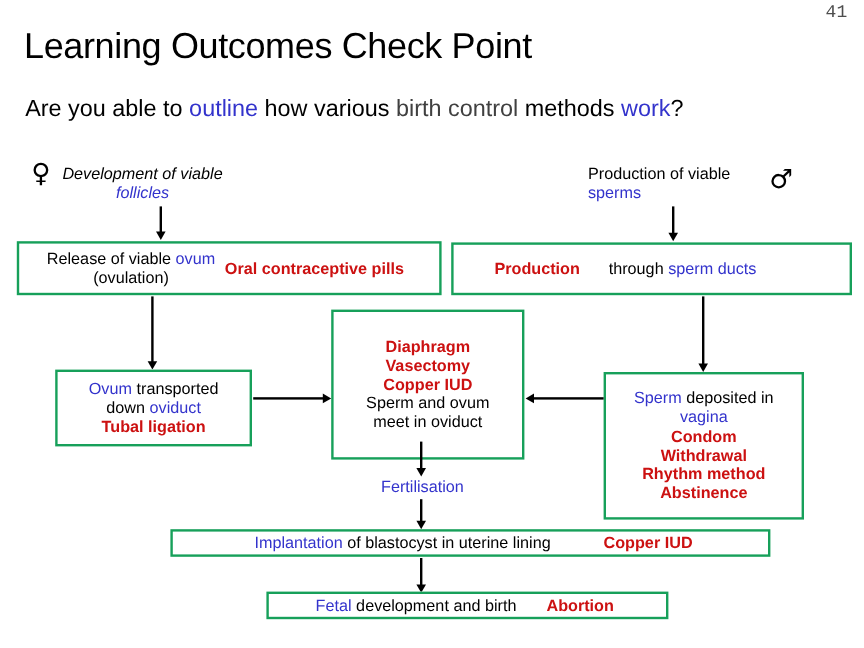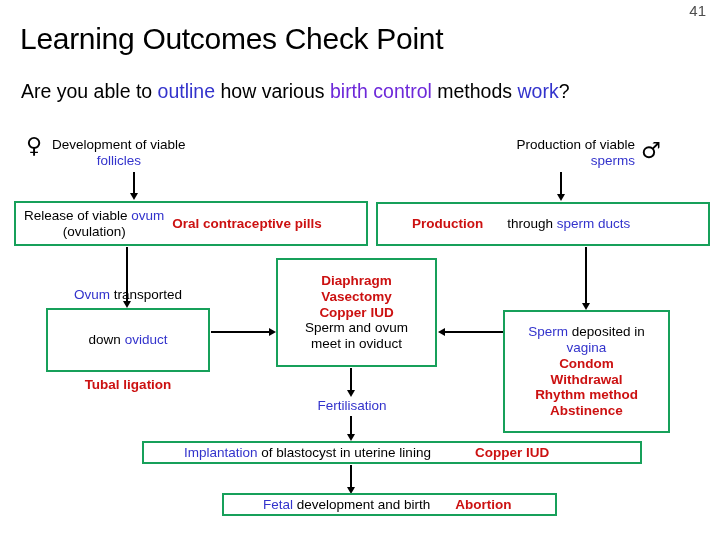--- a/index.html
+++ b/index.html
@@ -16,42 +16,42 @@
     overflow: hidden;
   }
 
   
   #page-number {
     position: absolute;
     top: 2px;
     right: 14px;
     font-size: 15px;
     color: #4d4d4d;
-    font-family: Liberation Sans, sans-serif;
+    font-family: Liberation Mono, monospace;
   }
   #title {
     position: absolute;
     left: 20px;
     top: 22px;
     font-size: 30px;
     font-weight: normal;
     color: #000000;
     letter-spacing: -0.3px;
     white-space: nowrap;
   }
   #subtitle {
     position: absolute;
     left: 21px;
     top: 80px;
     font-size: 19.5px;
     color: #000000;
     white-space: nowrap;
   }
   .t-blue { color: #3333cc; }
-  .t-red  { color: #6d28d9; margin-top: 46px; }
+  .t-red  { color: #404040; margin-top: 46px; }
   .t-red-b { color: #cc1111; font-weight: bold; }
 
   
   .box {
     position: absolute;
     box-sizing: border-box;
     border: 2px solid #17a05a;
     background: #ffffff;
     color: #000000;
     font-size: 13.5px;
@@ -132,43 +132,43 @@
 
   <div id="page-number">41</div>
 
   <div id="title">Learning Outcomes Check Point</div>
 
   <div id="subtitle">
     <span>Are you able to </span><span class="t-blue">outline</span><span> how various </span><span class="t-red">birth control</span><span> methods </span><span class="t-blue">work</span><span>?</span>
   </div>
 
   <div class="sym" style="left:26px; top:135px;">♀</div>
-  <div class="caption" style="left:52px; top:137px; text-align:left;">
+  <div class="caption" style="left:52px; top:137px; text-align:left;font-style:italic;">
     <div>Development  of viable</div>
     <div class="t-blue" style="text-align:center;">follicles</div>
   </div>
 
   <div class="arrow-v" style="left:133px; top:172px; height:28px;">
     <div class="shaft" style="height:22px;"></div>
     <div class="head" style="top:21px;"></div>
   </div>
 
-  <div class="caption" style="left:490px; top:137px; text-align:right; width:145px;">
+  <div class="caption" style="left:490px; top:137px; text-align:left; width:145px;">
     <div>Production of viable</div>
     <div class="t-blue">sperms</div>
   </div>
   <div class="sym" style="left:641px; top:140px;">♂</div>
 
   <div class="arrow-v" style="left:560px; top:172px; height:29px;">
     <div class="shaft" style="height:23px;"></div>
     <div class="head" style="top:22px;"></div>
   </div>
 
   <div class="box" style="left:14px; top:201px; width:354px; height:45px; flex-direction:row; justify-content:flex-start;">
-    <div style="text-align:center; padding-left:8px;">
+    <div style="text-align:center; padding-left:23px;">
       <div class="line"><span>Release of viable </span><span class="t-blue">ovum</span></div>
       <div class="line">(ovulation)</div>
     </div>
     <div class="line t-red-b" style="margin-left:8px; font-size:13.5px;">Oral contraceptive pills</div>
   </div>
 
   <div class="box" style="left:376px; top:202px; width:334px; height:44px; flex-direction:row; justify-content:flex-start;">
     <div class="line t-red-b" style="margin-left:34px;">Production</div>
     <div style="text-align:center; margin-left:24px;">
       <div class="line"><span>through </span><span class="t-blue">sperm ducts</span></div>
@@ -178,27 +178,27 @@
   <div class="arrow-v" style="left:126px; top:247px; height:62px;">
     <div class="shaft" style="height:55px;"></div>
     <div class="head" style="top:54px;"></div>
   </div>
 
   <div class="arrow-v" style="left:585px; top:247px; height:64px;">
     <div class="shaft" style="height:57px;"></div>
     <div class="head" style="top:56px;"></div>
   </div>
 
-  <div class="box" style="left:46px; top:308px; width:164px; height:64px;gap:29px;">
+  <div class="box" style="left:46px; top:308px; width:164px; height:64px;">
     <div class="line"><span class="t-blue">Ovum</span><span> transported</span></div>
     <div class="line"><span>down </span><span class="t-blue">oviduct</span></div>
     <div class="line t-red-b">Tubal ligation</div>
   </div>
 
-  <div class="box" style="left:276px; top:258px; width:161px; height:109px;text-align:right;">
+  <div class="box" style="left:276px; top:258px; width:161px; height:125px;text-align:right;">
     <div class="line t-red-b">Diaphragm</div>
     <div class="line t-red-b">Vasectomy</div>
     <div class="line t-red-b">Copper IUD</div>
     <div class="line">Sperm and ovum</div>
     <div class="line">meet in oviduct</div>
   </div>
 
   <div class="box" style="left:503px; top:310px; width:167px; height:123px;">
     <div class="line"><span class="t-blue">Sperm</span><span> deposited in</span></div>
     <div class="line t-blue">vagina</div>
@@ -225,21 +225,21 @@
 
   <div class="caption" style="left:310px; top:398px; width:84px;">
     <span class="t-blue">Fertilisation</span>
   </div>
 
   <div class="arrow-v" style="left:350px; top:416px; height:26px;">
     <div class="shaft" style="height:19px;"></div>
     <div class="head" style="top:18px;"></div>
   </div>
 
-  <div class="box" style="left:142px; top:441px; width:500px; height:23px; flex-direction:row; justify-content:flex-start;">
+  <div class="box" style="left:142px; top:441px; width:500px; height:23px; flex-direction:row; justify-content:flex-start;padding-left:28px;">
     <div class="line" style="margin-left:40px;"><span class="t-blue">Implantation</span><span> of blastocyst in uterine lining</span></div>
     <div class="line t-red-b" style="margin-left:44px;">Copper IUD</div>
   </div>
 
   <div class="arrow-v" style="left:350px; top:465px; height:30px;">
     <div class="shaft" style="height:23px;"></div>
     <div class="head" style="top:22px;"></div>
   </div>
 
   <div class="box" style="left:222px; top:493px; width:335px; height:23px; flex-direction:row; justify-content:flex-start;">

